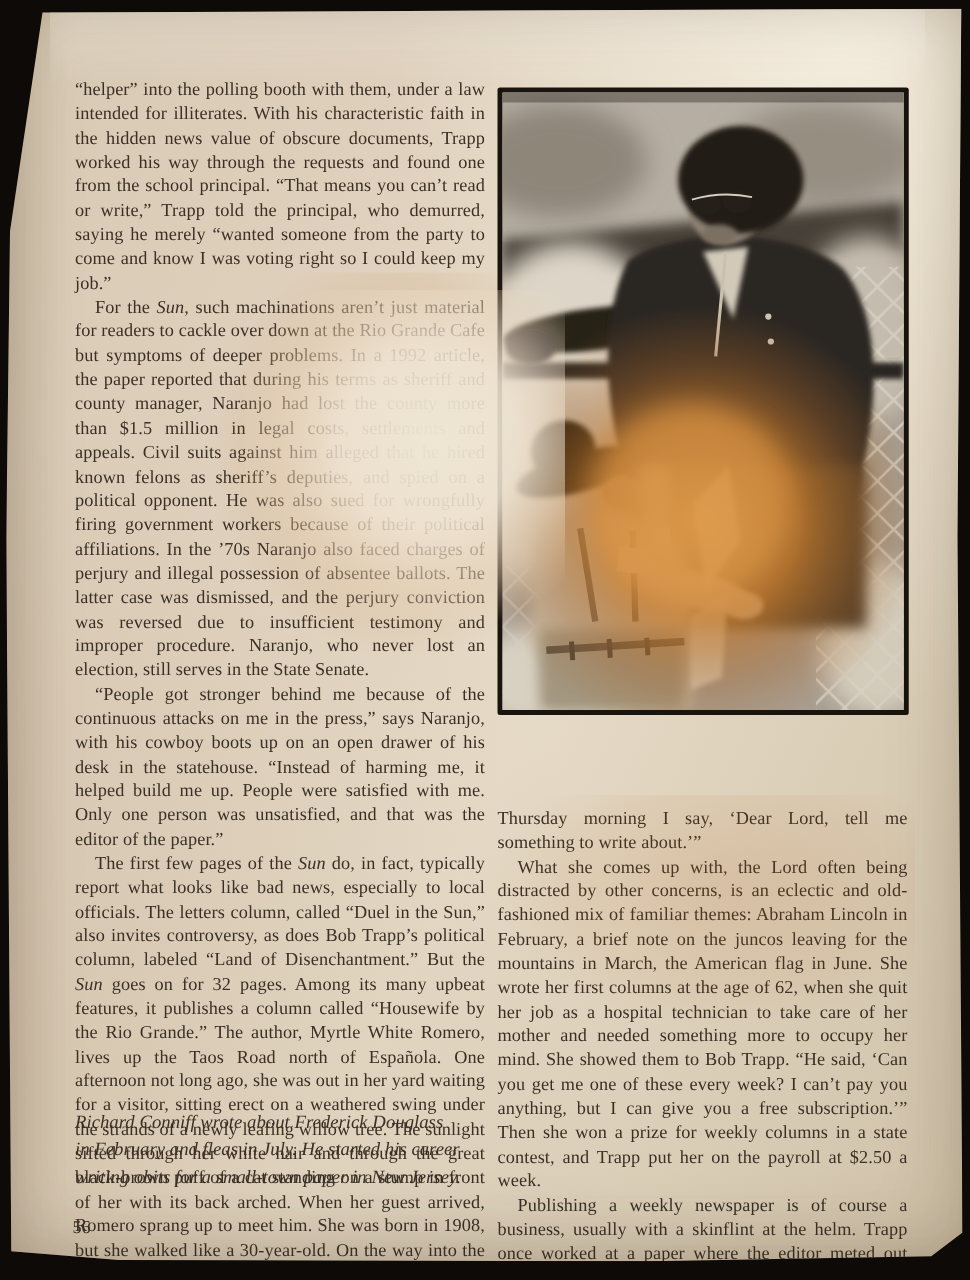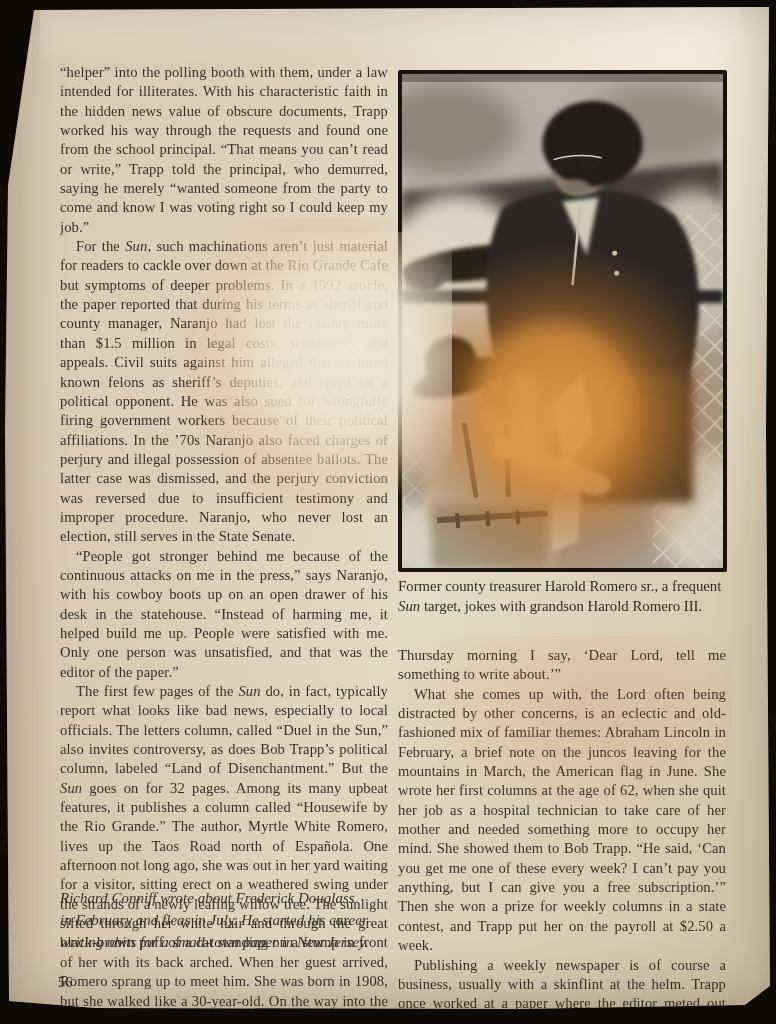--- a/index.html
+++ b/index.html
@@ -147,21 +147,20 @@
         <path d="M152,330 L180,300 L190,360 L162,400 Z" fill="#e9e2d2" filter="url(#b2)" opacity="0.9"></path>
         <path d="M150,420 L180,400 L175,470 L150,480 Z" fill="#e4dccb" filter="url(#b2)" opacity="0.85"></path>
       </g>
 
       <circle cx="158" cy="345" r="175" fill="url(#glareGrad)"></circle>
       <circle cx="150" cy="330" r="80" fill="#e09a4a" opacity="0.55" filter="url(#b10)"></circle>
       <rect width="320" height="8" fill="#16110c" opacity="0.35"></rect>
     </svg>
   </figure>
 
-  <div class="caption">Former county treasurer Harold Romero sr., a frequent <i>Sun</i> target, jokes with grandson Harold Romero III.</div>
 
   <div class="col col-right">
       <p>Thursday morning I say, ‘Dear Lord, tell me something to write about.’”</p>
       <p>What she comes up with, the Lord often being distracted by other concerns, is an eclectic and old-fashioned mix of familiar themes: Abraham Lincoln in February, a brief note on the juncos leaving for the mountains in March, the American flag in June. She wrote her first columns at the age of 62, when she quit her job as a hospital technician to take care of her mother and needed something more to occupy her mind. She showed them to Bob Trapp. “He said, ‘Can you get me one of these every week? I can’t pay you anything, but I can give you a free subscription.’” Then she won a prize for weekly columns in a state contest, and Trapp put her on the payroll at $2.50 a week.</p>
       <p>Publishing a weekly newspaper is of course a business, usually with a skinflint at the helm. Trapp once worked at a paper where the editor meted out pencils one at a</p>
     </div>
 
   <div class="ov tint-left"></div>
   <div class="ov washout-left"></div>
   <div class="ov tint-right"></div>

